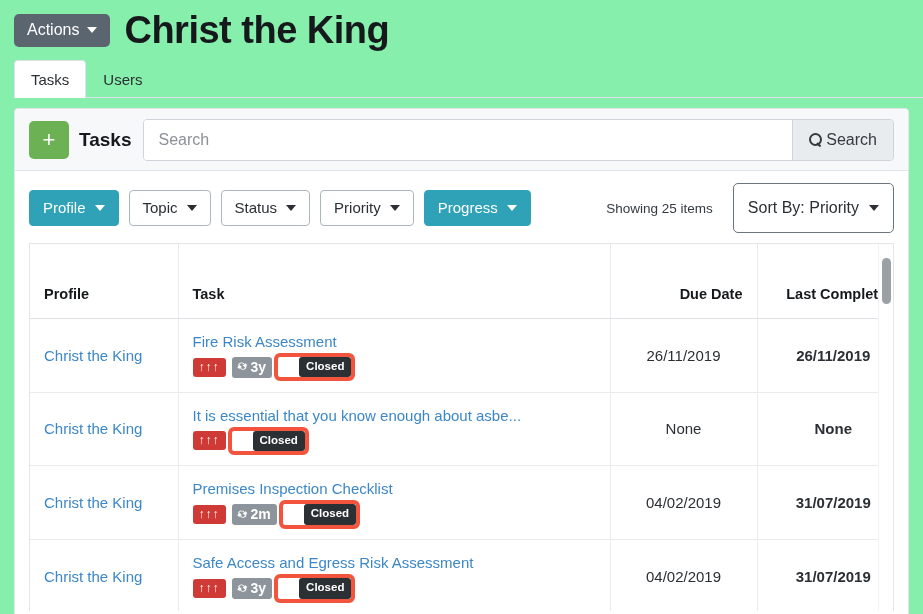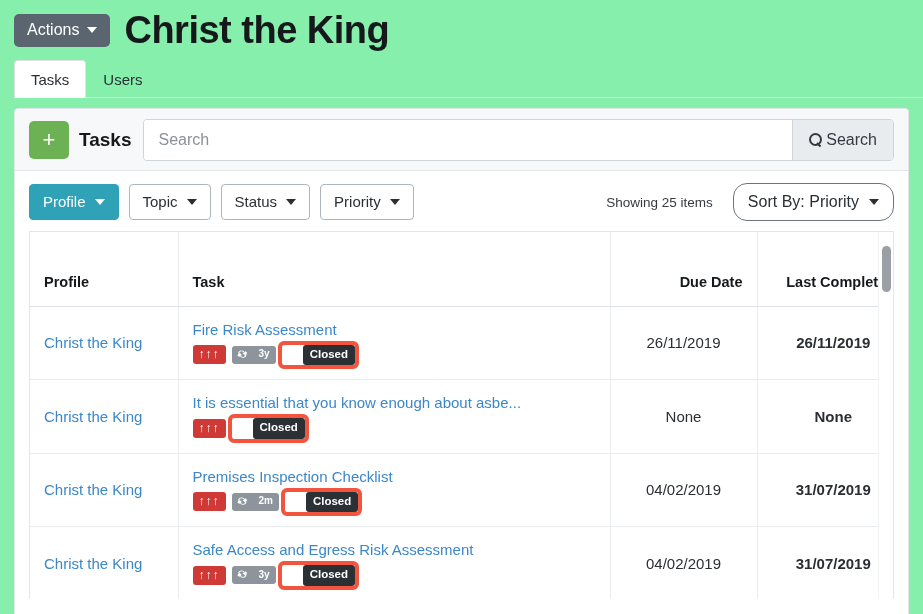--- a/index.html
+++ b/index.html
@@ -198,22 +198,22 @@
   .showing {
     font-size: 13.5px;
     color: #343a40;
     margin-right: 10px;
     white-space: nowrap;
   }
   .sortby {
     font-size: 16px;
     background: #fff;
     border: 1px solid #6c757d;
-    border-radius: 14px;
-    padding: 9px 14px;
+    border-radius: 5px;
+    padding: 15px 14px;
     color: #2b2f33;
     cursor: pointer;
     display: flex; align-items: center; gap: 10px;
     white-space: nowrap;
     font-family: "Liberation Sans", sans-serif;
   }
 
   
   .table-scroll {
     position: relative;
@@ -272,26 +272,26 @@
     letter-spacing: 1px;
     line-height: 1;
     display: inline-flex;
     align-items: center;
   }
   .badge-rec {
     background: #8d949b;
     color: #fff;
     border-radius: 3px;
     padding: 3px 6px 4px 5px;
-    font-size: 10px;
+    font-size: 14px;
     font-weight: bold;
     line-height: 1;
     display: inline-flex;
     align-items: center;
-    gap: 11px;
+    gap: 3px;
   }
   .badge-status {
     background: #2b3035;
     color: #fff;
     border-radius: 3px;
     padding: 4px 7px 5px 7px;
     font-size: 11.5px;
     font-weight: bold;
     line-height: 1;
     display: inline-flex;
@@ -364,20 +364,24 @@
       <div class="fbtn plain">
         <span>Topic</span>
         <span class="caret"></span>
       </div>
       <div class="fbtn plain">
         <span>Status</span>
         <span class="caret"></span>
       </div>
       <div class="fbtn plain">
         <span>Priority</span>
+        <span class="caret"></span>
+      </div>
+      <div class="fbtn teal">
+        <span>Progress</span>
         <span class="caret"></span>
       </div>
       <div class="spacer"></div>
       <div class="showing">Showing 25 items</div>
       <div class="sortby">
         <span>Sort By: Priority</span>
         <span class="caret"></span>
       </div>
     </div>
 

